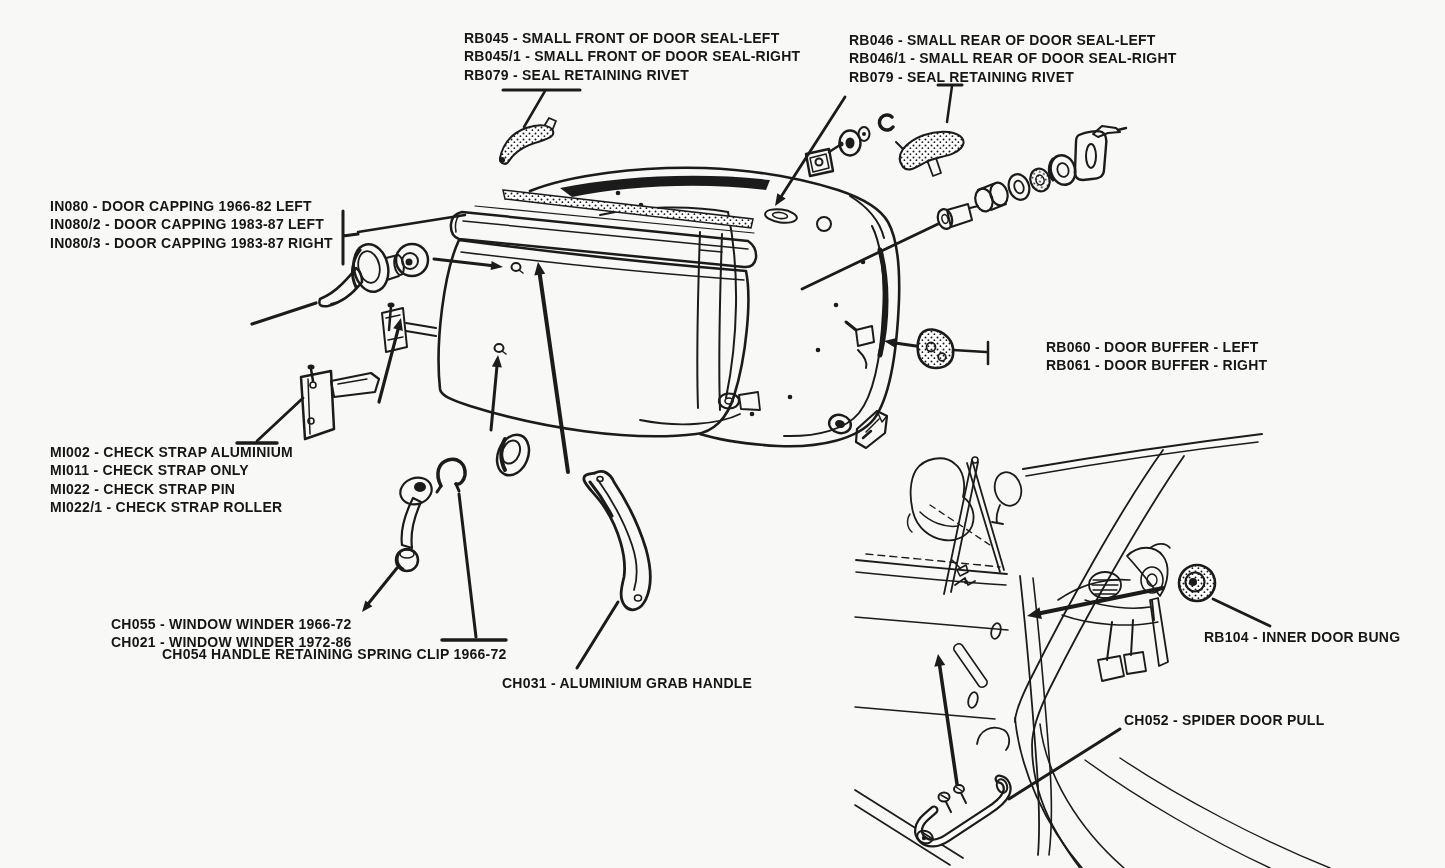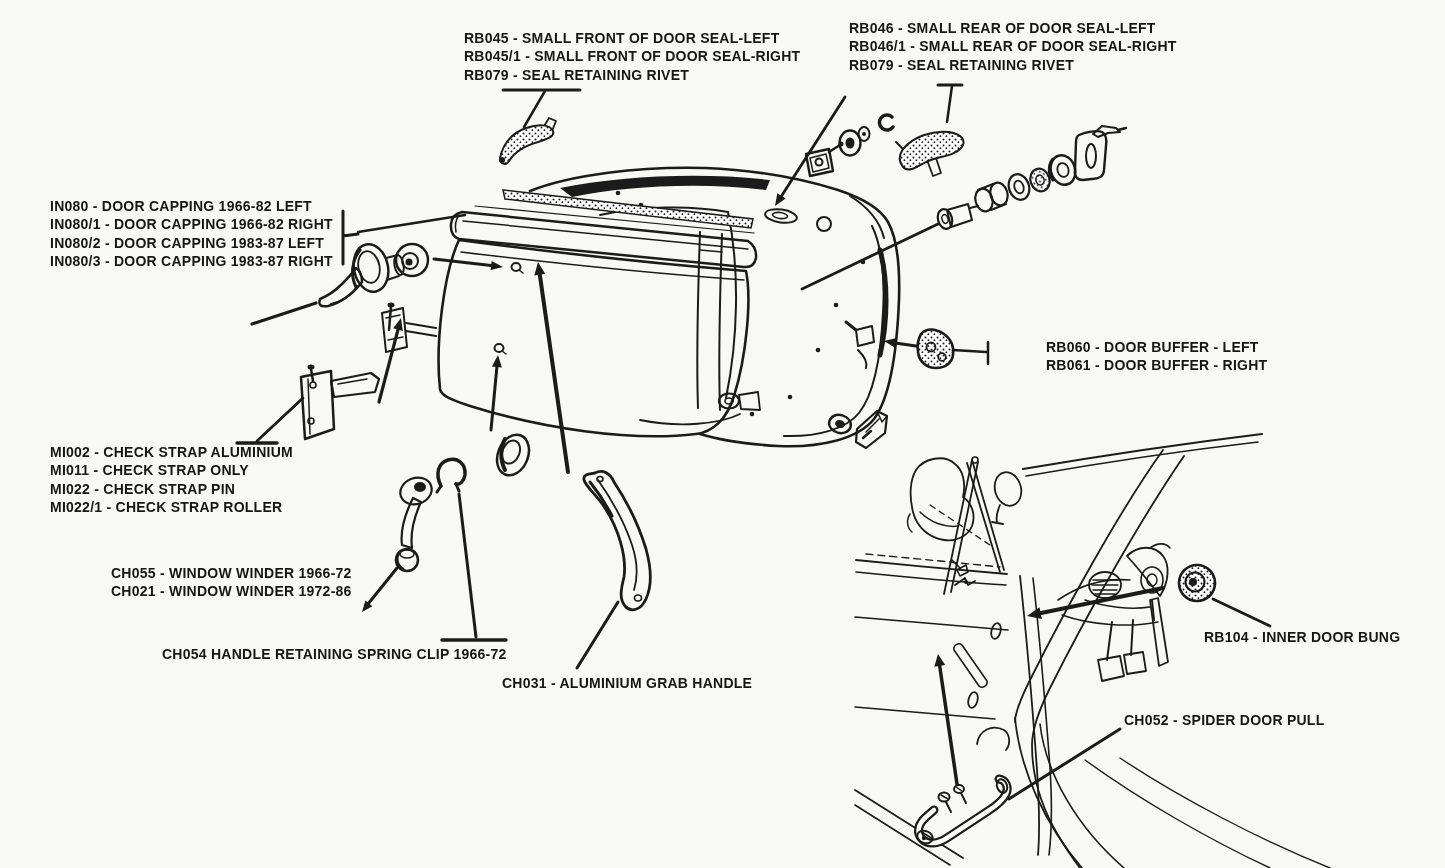--- a/index.html
+++ b/index.html
@@ -347,42 +347,41 @@
       <path class="art-stroke" stroke-width="2.8" d="M938,224 L802,289"></path>
     </g>
   </svg>
 
   <div class="plabel" style="left:464px;top:29px">
     <div>RB045 - SMALL FRONT OF DOOR SEAL-LEFT</div>
     <div>RB045/1 - SMALL FRONT OF DOOR SEAL-RIGHT</div>
     <div>RB079 - SEAL RETAINING RIVET</div>
   </div>
 
-  <div class="plabel" style="left:849px;top:19px">
+  <div class="plabel" style="left:849px;top:31px">
     <div>RB046 - SMALL REAR OF DOOR SEAL-LEFT</div>
     <div>RB046/1 - SMALL REAR OF DOOR SEAL-RIGHT</div>
     <div>RB079 - SEAL RETAINING RIVET</div>
   </div>
 
   <div class="plabel" style="left:50px;top:197px">
     <div>IN080 - DOOR CAPPING 1966-82 LEFT</div>
-    <div>IN080/1 - DOOR CAPPING 1966-82 RIGHT</div>
     <div>IN080/2 - DOOR CAPPING 1983-87 LEFT</div>
     <div>IN080/3 - DOOR CAPPING 1983-87 RIGHT</div>
   </div>
 
 
   <div class="plabel" style="left:50px;top:443px">
     <div>MI002 - CHECK STRAP ALUMINIUM</div>
     <div>MI011 - CHECK STRAP ONLY</div>
     <div>MI022 - CHECK STRAP PIN</div>
     <div>MI022/1 - CHECK STRAP ROLLER</div>
   </div>
 
-  <div class="plabel" style="left:111px;top:564px">
+  <div class="plabel" style="left:111px;top:615px">
     <div>CH055 - WINDOW WINDER 1966-72</div>
     <div>CH021 - WINDOW WINDER 1972-86</div>
   </div>
 
   <div class="plabel" style="left:162px;top:645px">
     <div>CH054 HANDLE RETAINING SPRING CLIP 1966-72</div>
   </div>
 
   <div class="plabel" style="left:502px;top:674px">
     <div>CH031 - ALUMINIUM GRAB HANDLE</div>

